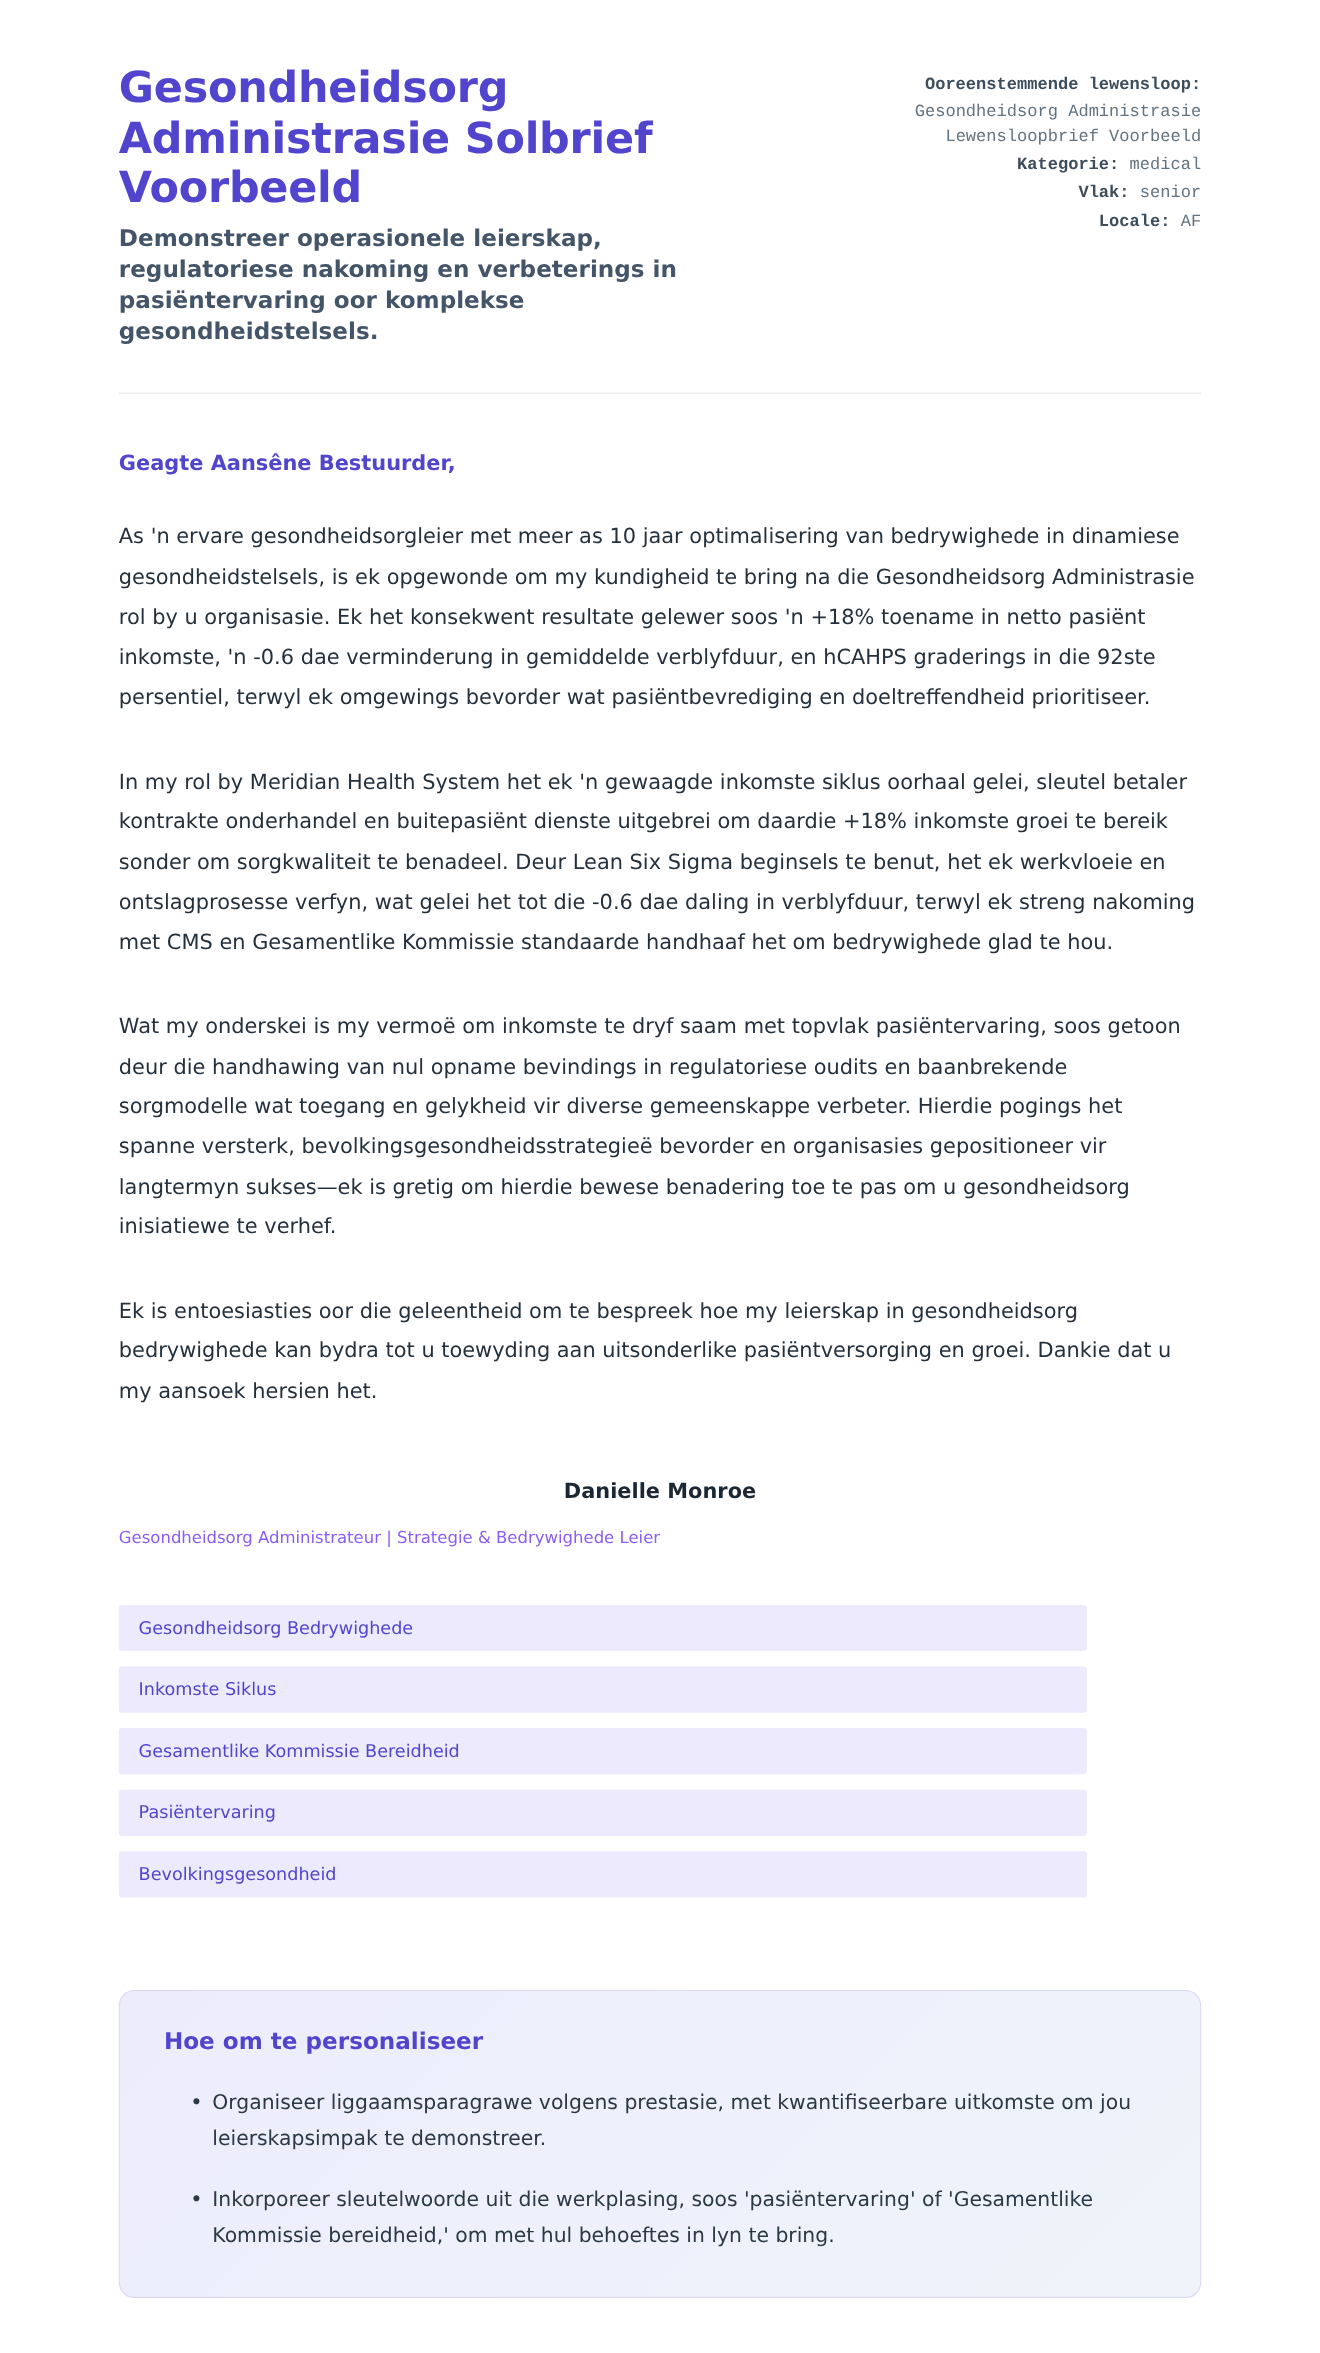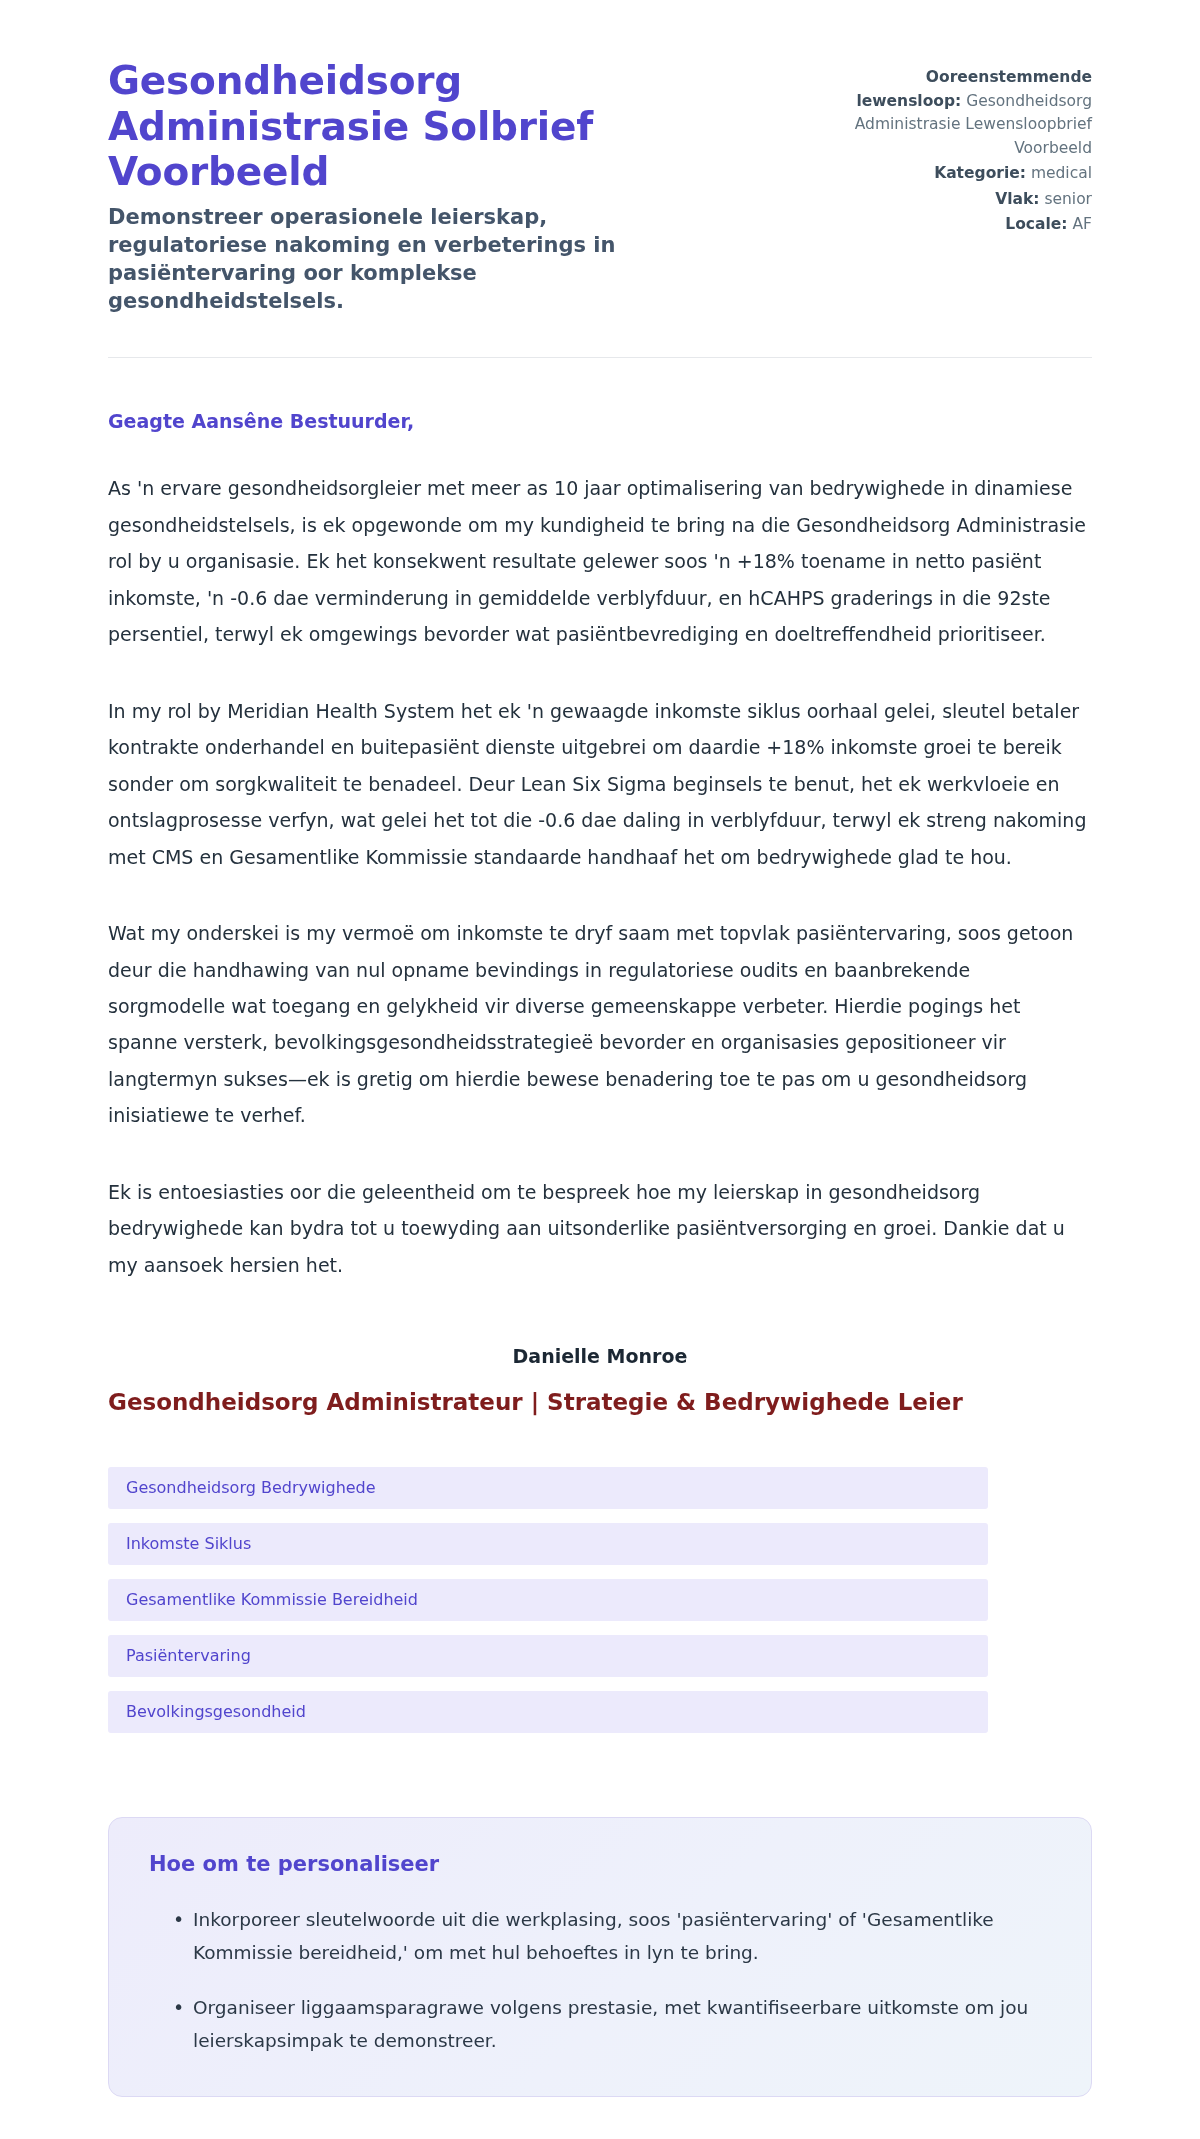--- a/index.html
+++ b/index.html
@@ -50,21 +50,21 @@
     max-width: 620px;
   }
   .meta {
     flex: 0 0 268px;
     text-align: right;
     padding-top: 8px;
     font-size: 15.5px;
     line-height: 1.52;
     color: #5b6b7c;
   }
-  .meta-row { margin: 0 0 2px 0; }
+  .meta-row { margin: 0 0 2px 0; font-family: Liberation Mono, monospace; }
   .meta-label {
     font-weight: 700;
     color: #3d4d5c;
   }
   .meta-value { color: #63737f; }
 
   .divider {
     height: 1px;
     background: #e6e8eb;
     border: 0;
@@ -92,24 +92,23 @@
     margin-top: 62px;
   }
   .sig-name {
     font-size: 19px;
     font-weight: 700;
     color: #1b2733;
     margin: 0 0 22px 0;
     text-align: center;
   }
   .sig-role {
-    font-size: 23px;
-    color: #7f1d1d;
-    margin: 0;
-    font-weight: bold;
+    font-size: 15px;
+    color: #8b5cf6;
+    margin: 0;
   }
 
   
   .tags {
     margin-top: 52px;
     display: flex;
     flex-wrap: wrap;
     gap: 14px 16px;
     max-width: 880px;
     flex-direction: column;
@@ -213,18 +212,18 @@
     <span class="tag">Gesondheidsorg Bedrywighede</span>
     <span class="tag">Inkomste Siklus</span>
     <span class="tag">Gesamentlike Kommissie Bereidheid</span>
     <span class="tag">Pasiëntervaring</span>
     <span class="tag">Bevolkingsgesondheid</span>
   </div>
 
   <div class="tips">
     <h2 class="tips-title">Hoe om te personaliseer</h2>
     <ul class="tips-list">
+      <li>Organiseer liggaamsparagrawe volgens prestasie, met kwantifiseerbare uitkomste om jou leierskapsimpak te demonstreer.</li>
       <li>Inkorporeer sleutelwoorde uit die werkplasing, soos 'pasiëntervaring' of 'Gesamentlike Kommissie bereidheid,' om met hul behoeftes in lyn te bring.</li>
-      <li>Organiseer liggaamsparagrawe volgens prestasie, met kwantifiseerbare uitkomste om jou leierskapsimpak te demonstreer.</li>
     </ul>
   </div>
 
 </div>
 
 </body></html>

